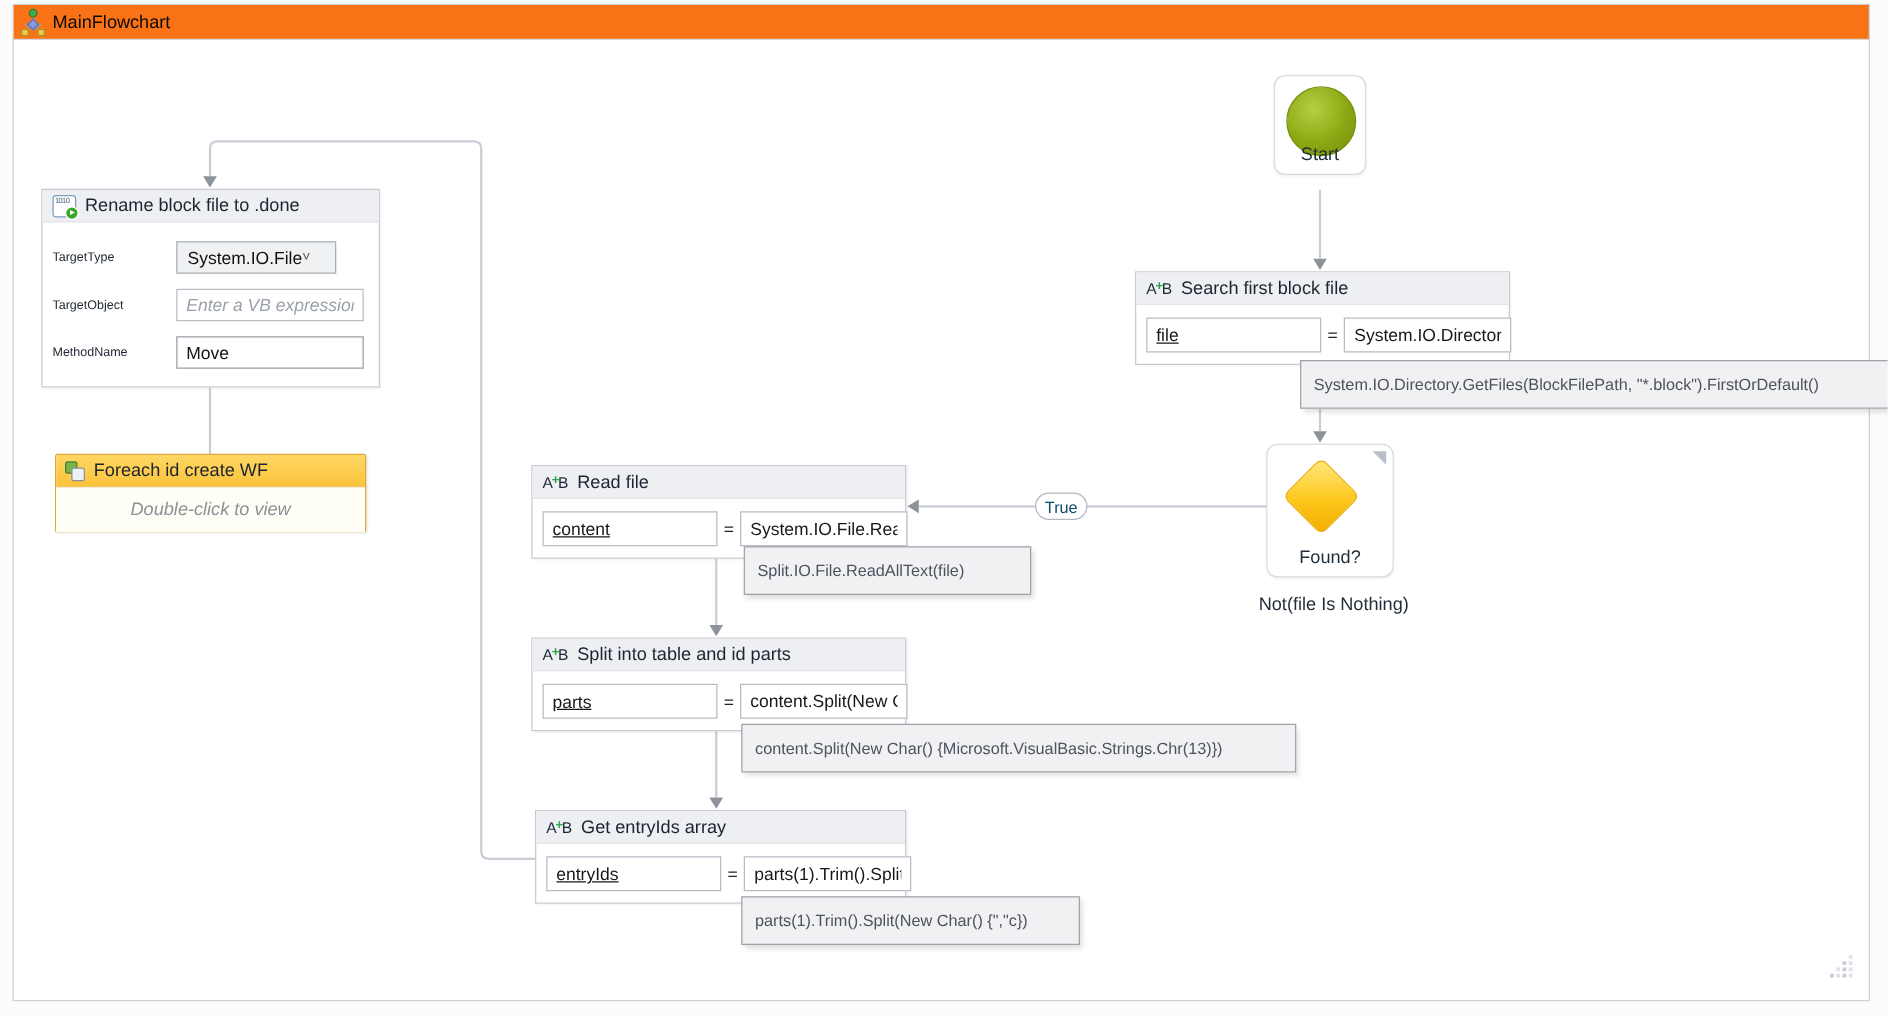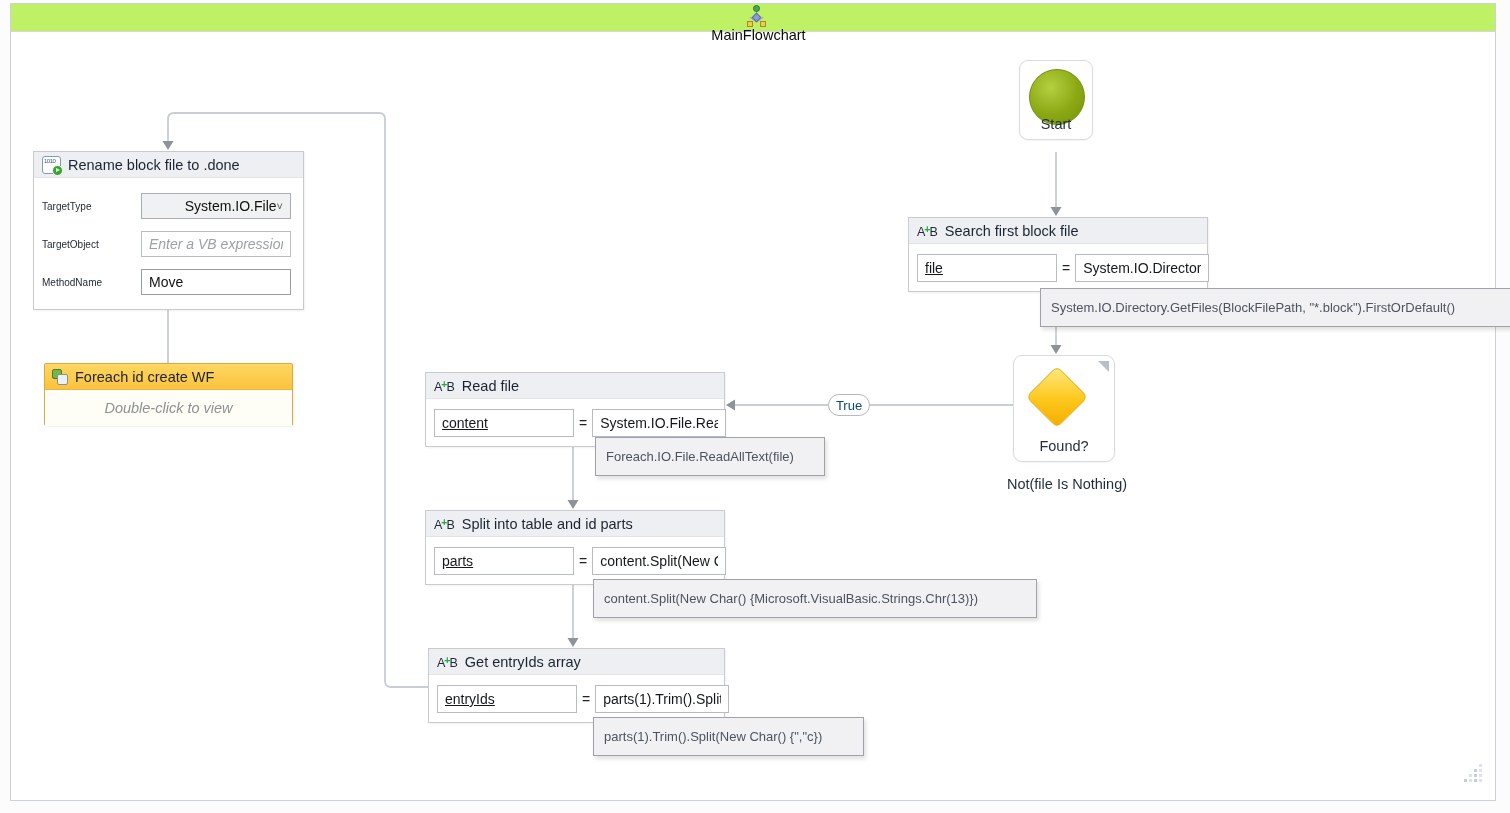--- a/index.html
+++ b/index.html
@@ -5,22 +5,22 @@
   html,body{margin:0;padding:0;}
   body{
     width:1510px;height:813px;position:relative;overflow:hidden;
     background:#fcfcfd;
     font-family:"Liberation Sans",sans-serif;
     -webkit-font-smoothing:antialiased;
   }
   
   .panel{position:absolute;left:10px;top:3px;width:1486px;height:798px;
     background:#ffffff;border:1px solid #ccd0d9;box-sizing:border-box;}
-  .titlebar{position:absolute;left:0;top:0;right:0;height:28px;background:#bef264;
-    border-bottom:1px solid #d6d6d8;display:flex;align-items:center;padding-left:5px;box-sizing:border-box;flex-direction:column;}
+  .titlebar{position:absolute;left:0;top:0;right:0;height:28px;background:#f97316;
+    border-bottom:1px solid #d6d6d8;display:flex;align-items:center;padding-left:5px;box-sizing:border-box;}
   .titlebar .tb-text{font-size:14.5px;color:#0a0a0a;margin-left:6px;}
   
   .fc-icon{width:20px;height:23px;position:relative;display:inline-block;flex:none;}
   .fc-icon i{display:block;position:absolute;box-sizing:border-box;}
   .fc-circle{left:7px;top:1px;width:7px;height:7px;border-radius:50%;background:#44a94c;border:1px solid #2c7a34;}
   .fc-line-v{left:10px;top:7px;width:1px;height:4px;background:#9aa0a8;}
   .fc-diamond{left:7px;top:10px;width:7px;height:7px;background:#8b9bd9;border:1px solid #5b6cb4;transform:rotate(45deg);}
   .fc-line-l{left:3px;top:15px;width:8px;height:1px;background:#9aa0a8;transform:rotate(38deg);}
   .fc-line-r{left:10px;top:15px;width:8px;height:1px;background:#9aa0a8;transform:rotate(-38deg);}
   .fc-sq{width:6px;height:6px;background:#f0cb52;border:1px solid #a98a24;top:17px;}
@@ -42,22 +42,22 @@
   .expr-box{width:134px;flex:none;}
   .eq{margin:0 5px;font-size:14px;color:#222;flex:none;}
   
   .im-body{padding:15px 8px 0 8px;}
   .im-row{display:flex;align-items:center;margin-bottom:12px;}
   .im-label{width:99px;font-size:10px;color:#1c2531;flex:none;}
   .im-input{width:150px;height:26px;border:1px solid #989da5;background:#fff;box-sizing:border-box;
     font-family:"Liberation Sans",sans-serif;font-size:14px;color:#111;padding:0 7px;outline:none;}
   .im-input.soft{border-color:#b8bdc6;}
   .im-input::placeholder{color:#9ba1a9;font-style:italic;}
-  .dropdown{width:150px;height:26px;background:#f0f1f2;border:1px solid #a9aeb8;box-sizing:border-box;
-    display:flex;align-items:center;justify-content:flex-end;padding:0 7px 0 8px;font-size:14px;color:#111;}
+  .dropdown{width:128px;height:26px;background:#f0f1f2;border:1px solid #a9aeb8;box-sizing:border-box;
+    display:flex;align-items:center;justify-content:flex-start;padding:0 7px 0 8px;font-size:14px;color:#111;}
   .dropdown .chev{color:#555;font-size:11px;line-height:1;}
   .im-icon{width:17px;height:16px;border:1px solid #7d9cbd;border-radius:3px;background:#fff;position:relative;flex:none;}
   .im-icon-text{font-size:6px;color:#3c5a78;position:absolute;top:1px;left:1px;letter-spacing:-0.5px;line-height:6px;}
   .im-icon-play{position:absolute;right:-3px;bottom:-3px;width:9px;height:9px;border-radius:50%;background:#35a628;border:1px solid #fff;}
   .im-icon-play::after{content:"";position:absolute;left:3px;top:2px;width:0;height:0;
     border-left:4px solid #fff;border-top:2.5px solid transparent;border-bottom:2.5px solid transparent;}
   
   .foreach{border:1px solid #dca83f;border-radius:2px;box-shadow:1px 1px 2px rgba(0,0,0,.07);}
   .fe-head{height:26px;display:flex;align-items:center;gap:7px;padding:0 7px;box-sizing:border-box;
     background:linear-gradient(#fed763,#fcc33c);border-bottom:1px solid #e9b54b;}
@@ -204,21 +204,21 @@
     <span class="ab"><span>A</span><span class="plus">+</span><span>B</span></span>
     <span class="a-title">Read file</span>
   </div>
   <div class="a-row">
     <input class="var-box" value="content" style="">
     <span class="eq">=</span>
     <input class="expr-box" value="System.IO.File.Read" style="">
   </div>
 </div>
 <div class="tooltip" style="left:595px;top:437px;width:230px;">
-  <span>Foreach.IO.File.ReadAllText(file)</span>
+  <span>Split.IO.File.ReadAllText(file)</span>
 </div>
 
 <div class="node sq-node" style="left:425px;top:510px;width:300px;height:75px;">
   <div class="a-head">
     <span class="ab"><span>A</span><span class="plus">+</span><span>B</span></span>
     <span class="a-title">Split into table and id parts</span>
   </div>
   <div class="a-row">
     <input class="var-box" value="parts" style="">
     <span class="eq">=</span>

